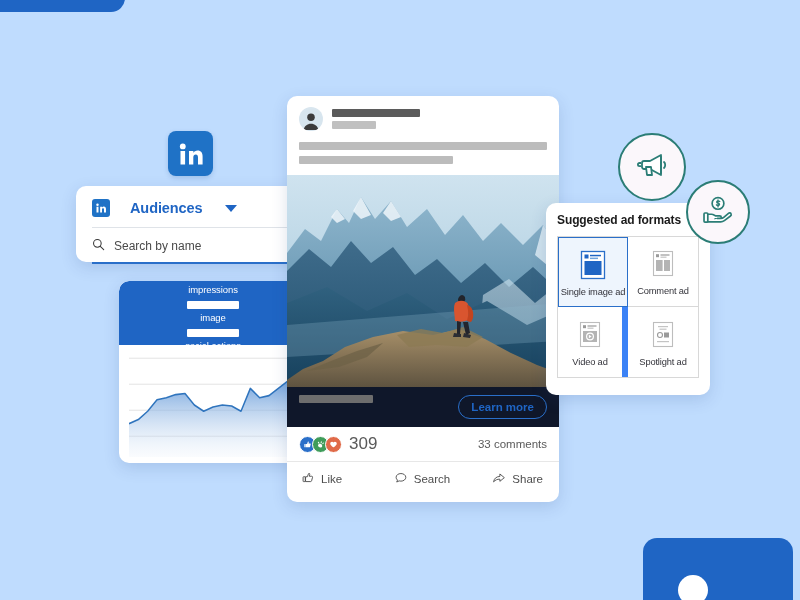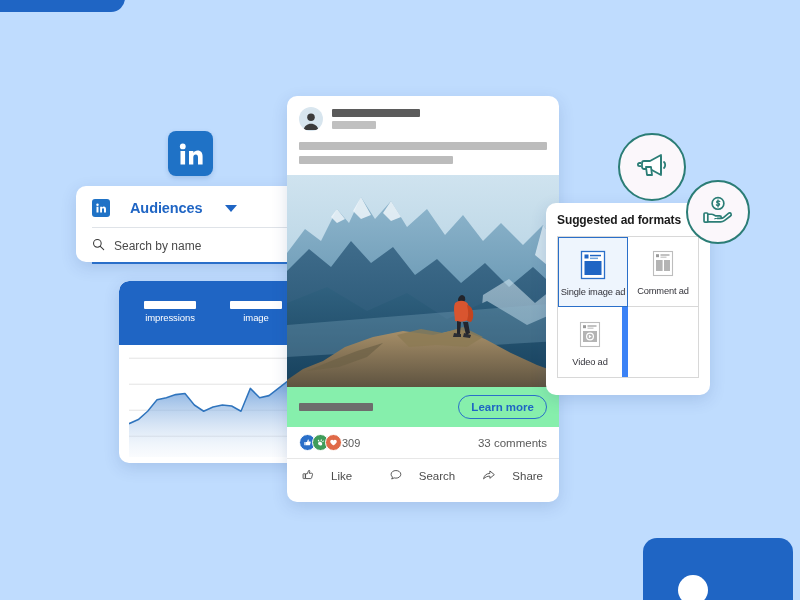--- a/index.html
+++ b/index.html
@@ -58,21 +58,21 @@
   .aud-search{
     display:flex;align-items:center;gap:9px;padding:9px 16px 0 16px;
   }
   .aud-search-txt{color:#4a4a4a;font-size:12px;}
   .aud-underline{height:1.6px;background:#2a6fc9;margin:7px 16px 0 16px;}
 
   
   .analytics{left:119px;top:281px;width:188px;height:182px;overflow:hidden;}
   .an-head{
     background:#1f65c4;height:64px;border-radius:10px 10px 0 0;
-    display:grid;grid-template-columns:1fr 1fr;align-content:center;
+    display:grid;grid-template-columns:1fr;align-content:center;
     padding:4px 8px 6px 8px;box-sizing:border-box;
   }
   .an-metric{display:flex;flex-direction:column;align-items:center;gap:3px;padding:3px 0;}
   .an-bar{width:52px;height:8px;background:#fff;border-radius:1px;}
   .an-label{color:#fff;font-size:9.5px;letter-spacing:-.1px;}
   .an-chart{height:118px;position:relative;padding:8px 10px 6px 10px;box-sizing:border-box;}
   .an-chart svg{display:block;width:100%;height:100%;}
 
   
   .post{left:287px;top:96px;width:272px;height:406px;overflow:hidden;}
@@ -84,47 +84,47 @@
   }
   .ph{background:#5b5b5b;border-radius:1px;}
   .ph-name{width:88px;height:8px;}
   .ph-sub{width:44px;height:8px;background:#c0c0c0;margin-top:4px;}
   .post-text{padding:11px 12px 0 12px;}
   .ph-l1{width:100%;height:8px;background:#bcbcbc;border-radius:1px;}
   .ph-l2{width:62%;height:8px;background:#bcbcbc;border-radius:1px;margin-top:6px;}
   .photo{margin-top:11px;height:212px;position:relative;overflow:hidden;background:#2d5e7d;}
   .photo svg{position:absolute;inset:0;width:100%;height:100%;display:block;}
   .cta{
-    display:flex;align-items:center;justify-content:space-between;
-    padding:8px 12px;background:#86efac;
+    display:flex;justify-content:space-between;
+    padding:8px 12px;background:#0f172a;
   }
   .ph-cta{width:74px;height:8px;background:#6d6d6d;border-radius:1px;}
   .cta-btn{
     border:1.4px solid #2a6fc9;color:#1f65c4;border-radius:14px;
     font-size:11.5px;font-weight:bold;padding:4px 12px;background:transparent;
     line-height:1.25;
   }
   .social{
     display:flex;align-items:center;padding:7px 12px 7px 12px;
     border-bottom:1px solid #e7e7e7;
   }
   .reacts{display:flex;align-items:center;}
   .react{
     width:15px;height:15px;border-radius:50%;border:1.5px solid #fff;
     display:flex;align-items:center;justify-content:center;
   }
   .react + .react{margin-left:-4px;}
   .r-like{background:#2a6fc9;}
   .r-clap{background:#3f9c5a;}
   .r-love{background:#e06a48;}
-  .react-count{font-size:11px;color:#5a5a5a;}
+  .react-count{font-size:17px;color:#5a5a5a;margin-left:7px;}
   .comments{margin-left:auto;font-size:11.5px;color:#5a5a5a;}
   .actions{display:flex;align-items:center;padding:9px 10px 11px 10px;}
   .action{
-    display:flex;align-items:center;gap:16px;flex:1;justify-content:center;
+    display:flex;align-items:center;gap:6px;flex:1;justify-content:center;
     color:#4d4d4d;font-size:11.5px;
   }
   .action:first-child{justify-content:flex-start;padding-left:4px;}
   .action:last-child{justify-content:flex-end;padding-right:6px;}
 
   
   .formats{left:546px;top:203px;width:164px;height:192px;padding:10px 11px 11px 11px;box-sizing:border-box;}
   .fm-title{font-size:12px;font-weight:bold;color:#1a1a1a;letter-spacing:-.1px;}
   .fm-grid{
     margin-top:9px;display:grid;grid-template-columns:1fr 1fr;grid-template-rows:1fr 1fr;
@@ -194,20 +194,24 @@
   <div class="card analytics">
     <div class="an-head">
       <div class="an-metric">
         <span class="an-bar"></span>
         <span class="an-label">impressions</span>
       </div>
       <div class="an-metric">
         <span class="an-bar"></span>
         <span class="an-label">image</span>
       </div>
+      <div class="an-metric">
+        <span class="an-bar"></span>
+        <span class="an-label">social actions</span>
+      </div>
     </div>
     <div class="an-chart">
       <svg id="area-chart" viewBox="0 0 180 104" preserveAspectRatio="none" aria-hidden="true">
         <defs>
           <linearGradient id="areaFill" x1="0" y1="0" x2="0" y2="1">
             <stop offset="0%" stop-color="#5b93d6" stop-opacity="0.95"></stop>
             <stop offset="100%" stop-color="#dce9f7" stop-opacity="0.15"></stop>
           </linearGradient>
         </defs>
         <g id="grid-group" stroke="#e2e2e2" stroke-width="1">
@@ -401,20 +405,33 @@
             <rect x="14.5" y="7.4" width="9" height="1.2" fill="#9a9a9a"></rect>
             <rect x="14.5" y="9.6" width="6" height="1.2" fill="#c4c4c4"></rect>
             <rect x="10" y="13" width="14" height="11" fill="#b4b4b4"></rect>
             <circle cx="17" cy="18.5" r="3.4" fill="none" stroke="#fff" stroke-width="1.2"></circle>
             <path d="M15.9 16.8l2.8 1.7-2.8 1.7z" fill="#fff"></path>
           </svg>
         </span>
         <span class="fm-label">Video ad</span>
       </div>
 
+      <div class="fm-cell">
+        <span class="fm-ic">
+          <svg width="34" height="34" viewBox="0 0 34 34" aria-hidden="true">
+            <rect x="7.5" y="4.5" width="19" height="24" fill="#fff" stroke="#bdbdbd" stroke-width="1.1"></rect>
+            <rect x="12" y="8" width="10" height="1.2" fill="#c4c4c4"></rect>
+            <rect x="13.5" y="10.6" width="7" height="1.2" fill="#c4c4c4"></rect>
+            <circle cx="14" cy="17" r="2.5" fill="none" stroke="#9a9a9a" stroke-width="1.1"></circle>
+            <rect x="18" y="14.5" width="5" height="5" fill="#9a9a9a"></rect>
+            <rect x="11" y="23" width="12" height="1.2" fill="#c4c4c4"></rect>
+          </svg>
+        </span>
+        <span class="fm-label">Spotlight ad</span>
+      </div>
     </div>
   </div>
 
   <div class="badge badge-mega">
     <span>
       <svg width="36" height="36" viewBox="0 0 36 36" aria-hidden="true">
         <path d="M10 14h6l11-6v20l-11-6h-6a2 2 0 0 1-2-2v-4a2 2 0 0 1 2-2z" fill="#fff" stroke="#2b7d76" stroke-width="1.8" stroke-linejoin="round"></path>
         <path d="M27 10v16" stroke="#2b7d76" stroke-width="1.8" stroke-linecap="round"></path>
         <path d="M12 20h5l1 8h-5z" fill="#fff" stroke="#2b7d76" stroke-width="1.8" stroke-linejoin="round"></path>
         <path d="M7 16H5.5a1.6 1.6 0 0 0 0 3.2H7" fill="#fff" stroke="#2b7d76" stroke-width="1.8" stroke-linejoin="round"></path>

